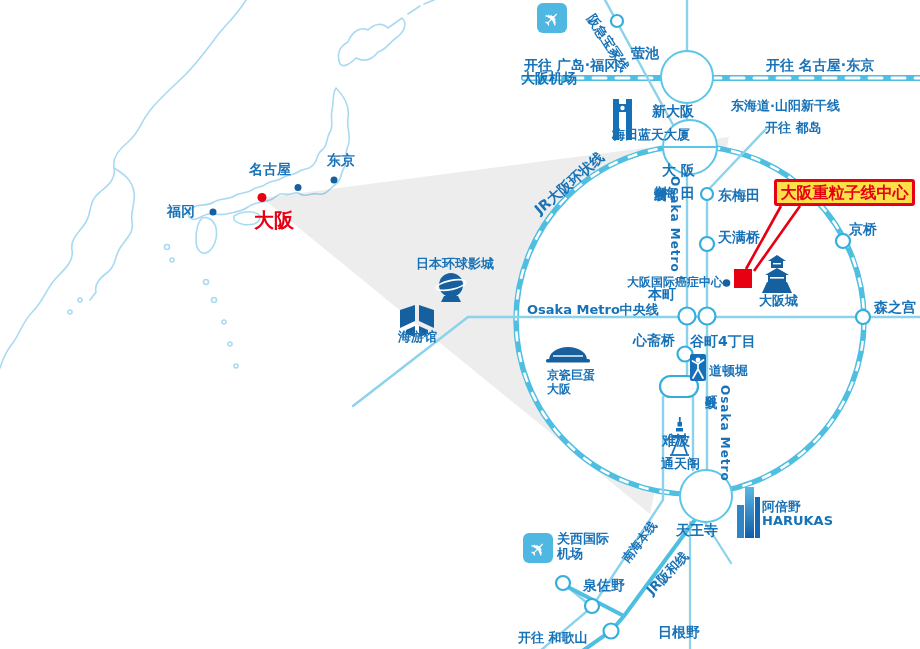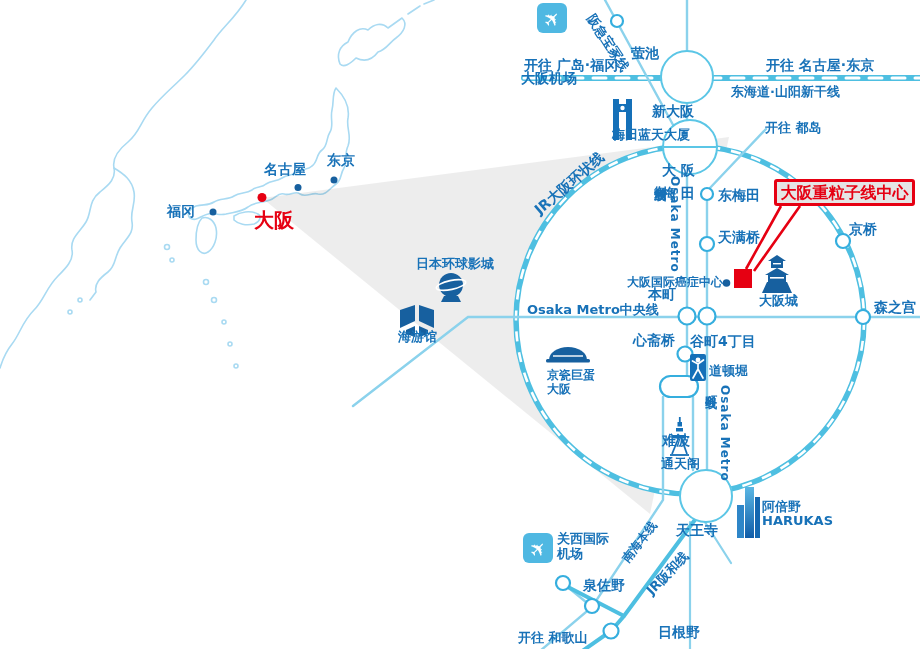--- a/index.html
+++ b/index.html
@@ -6,21 +6,21 @@
   #canvas{position:relative;width:920px;height:649px;background:#fff;overflow:hidden;
           font-family:"DejaVu Sans","Liberation Sans",sans-serif;}
   #bg{position:absolute;left:0;top:0;}
   .lbl{position:absolute;color:#1872B8;font-weight:bold;font-size:14px;line-height:1.1;
        white-space:nowrap;z-index:5;}
   .s12{font-size:12px;} .s13{font-size:13px;} .s15{font-size:14px;margin-top:35px;} .s20{font-size:20px;}
   .red{color:#E60012;}
   .ctr{}
   .vert{writing-mode:vertical-rl;letter-spacing:1px;}
   .rot{transform-origin:0 0;}
-  #callout{position:absolute;left:774px;top:179px;width:135px;height:21px;background:#e5e5e5;
+  #callout{position:absolute;left:774px;top:179px;width:135px;height:21px;background:#fde047;
            border:3px solid #E60012;border-radius:3px;color:#E60012;font-weight:bold;
            font-size:16px;line-height:21px;text-align:center;z-index:6;}
 </style>
 </head>
 <body>
 
 <div id="canvas">
 
 <svg id="bg" width="920" height="649" viewBox="0 0 920 649">
   <defs>
@@ -206,21 +206,21 @@
     <circle cx="262" cy="197.5" r="4.5" fill="#E60012"></circle>
   </g>
 </svg>
 
 <div class="lbl s15" style="left:521px;top:36px;">大阪机场</div>
 <div class="lbl s15" style="left:631px;top:11px;">萤池</div>
 <div class="lbl s13 rot" style="left:596px;top:12px;transform:rotate(57deg);">阪急宝冢线</div>
 <div class="lbl" style="left:524px;top:58px;">开往 广岛·福冈</div>
 <div class="lbl s15 ctr" style="left:652px;top:69px;width:70px;">新大阪</div>
 <div class="lbl" style="left:766px;top:58px;">开往 名古屋·东京</div>
-<div class="lbl s13" style="left:731px;top:85px;text-align:right;">东海道·山阳新干线</div>
+<div class="lbl s13" style="left:731px;top:99px;text-align:right;">东海道·山阳新干线</div>
 <div class="lbl s13" style="left:612px;top:128px;">梅田蓝天大厦</div>
 <div class="lbl s15 ctr" style="left:662px;top:128px;width:56px;">大 阪</div>
 <div class="lbl s15 ctr" style="left:662px;top:151px;width:56px;">梅 田</div>
 <div class="lbl s13" style="left:765px;top:121px;">开往 都岛</div>
 <div class="lbl rot" style="left:532px;top:206px;transform:rotate(-41deg);">JR大阪环状线</div>
 <div class="lbl s12 vert" style="left:653px;top:176px;">御堂筋线</div>
 <div class="lbl s12 vert" style="left:668px;top:176px;">Osaka Metro</div>
 <div class="lbl" style="left:718px;top:188px;">东梅田</div>
 <div class="lbl" style="left:718px;top:230px;">天满桥</div>
 <div class="lbl" style="left:849px;top:222px;">京桥</div>
@@ -245,19 +245,19 @@
 <div class="lbl s13" style="left:762px;top:514px;">HARUKAS</div>
 <div class="lbl s13" style="left:557px;top:532px;">关西国际</div>
 <div class="lbl s13" style="left:557px;top:547px;">机场</div>
 <div class="lbl s12 rot" style="left:620px;top:557px;transform:rotate(-52deg);">南海本线</div>
 <div class="lbl s13 rot" style="left:644px;top:588px;transform:rotate(-46deg);">JR阪和线</div>
 <div class="lbl" style="left:583px;top:578px;">泉佐野</div>
 <div class="lbl" style="left:623px;top:625px;margin-left:35px;">日根野</div>
 <div class="lbl s13" style="left:518px;top:631px;">开往 和歌山</div>
 
 <div class="lbl" style="left:167px;top:204px;">福冈</div>
-<div class="lbl" style="left:264px;top:162px;">名古屋</div>
+<div class="lbl" style="left:249px;top:162px;">名古屋</div>
 <div class="lbl" style="left:327px;top:153px;">东京</div>
 <div class="lbl s20 red" style="left:254px;top:209px;">大阪</div>
 
 <div id="callout">大阪重粒子线中心</div>
 
 </div>
 
 </body></html>

